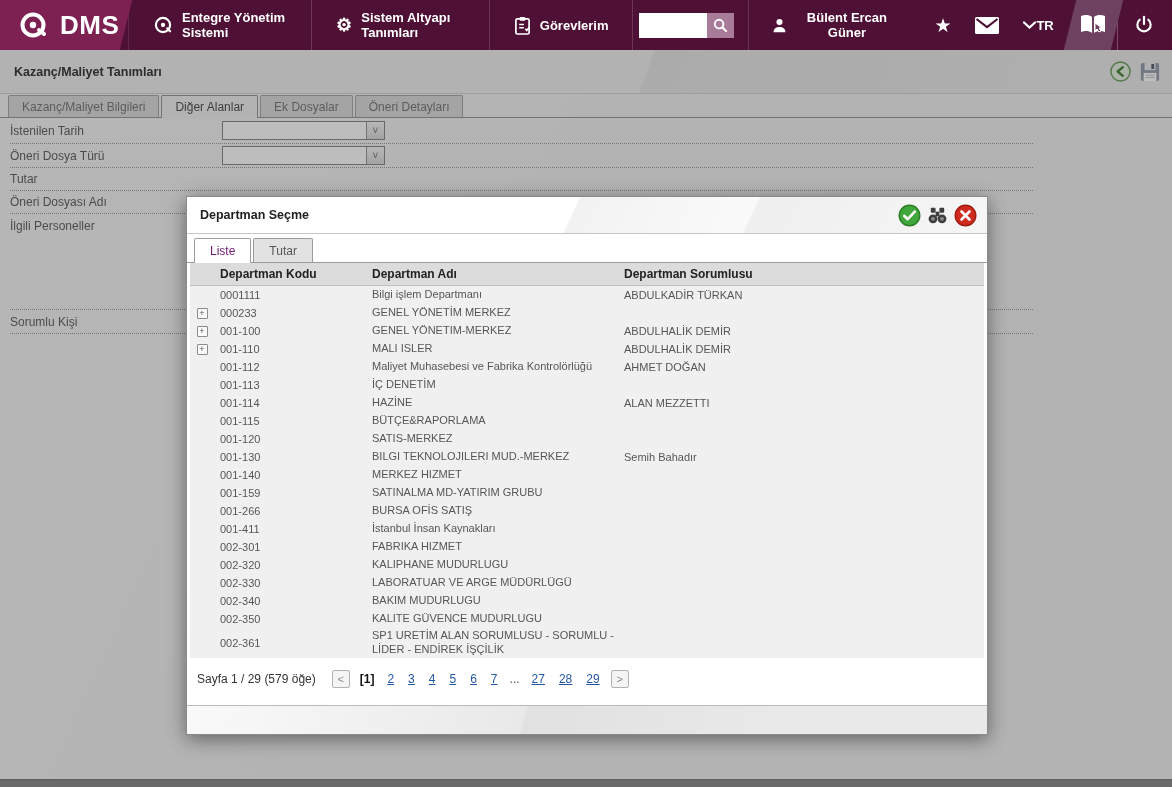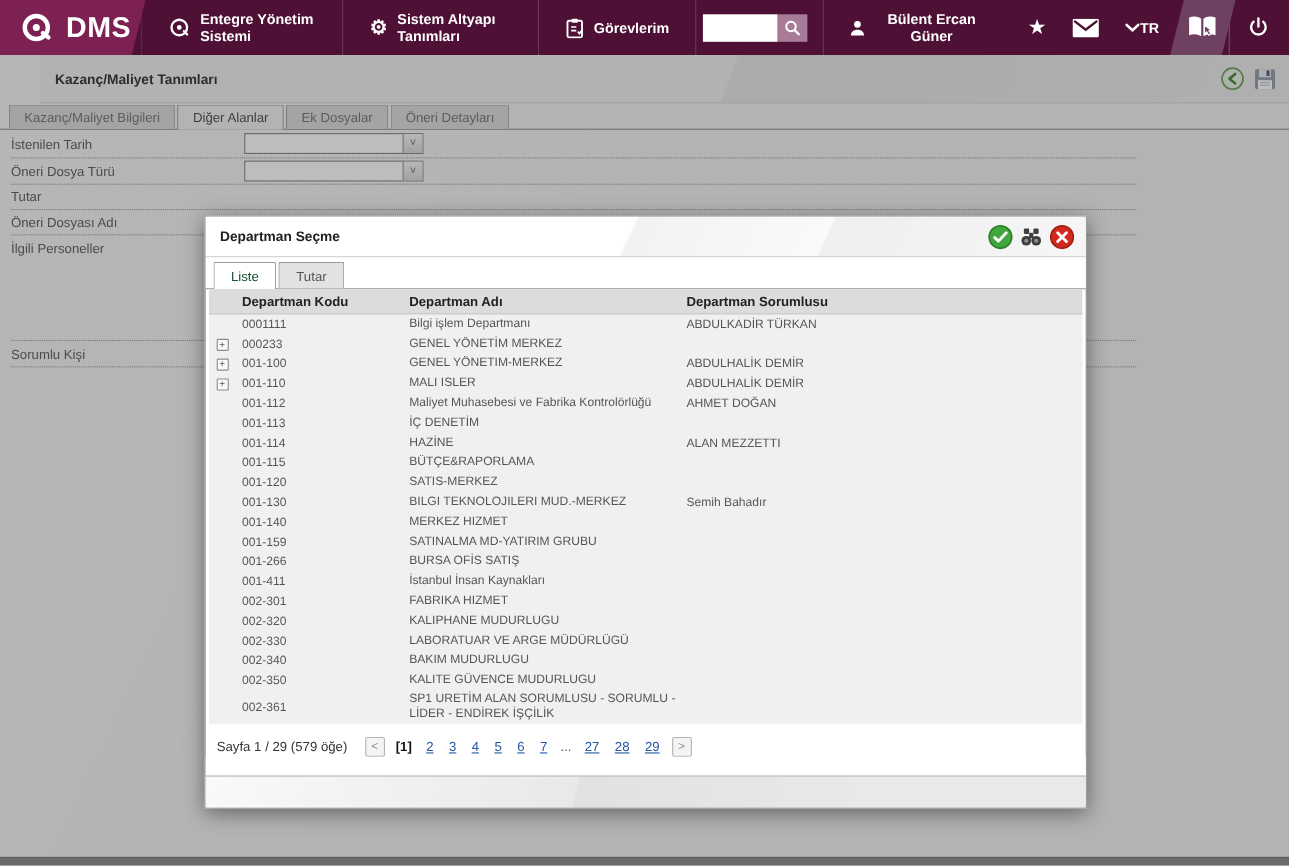--- a/index.html
+++ b/index.html
@@ -25,21 +25,21 @@
   .lang-zone { display:flex; align-items:center; gap:0; font-size:13px; font-weight:bold; }
   .help-block { position:relative; width:56px; align-self:stretch; display:flex; align-items:center; justify-content:center; }
   .help-block::before { content:""; position:absolute; inset:0; background:#6f4160; transform:skewX(-14deg); }
   .help-block svg { position:relative; }
   .power-zone { display:flex; align-items:center; padding:0 18px 0 16px; border-left:1px solid rgba(255,255,255,0.25); }
   .ico { display:inline-flex; align-items:center; justify-content:center; }
 
   
   .workarea { position:absolute; top:50px; left:0; right:0; bottom:0;
     background:linear-gradient(115deg, rgba(255,255,255,0.35) 0%, rgba(255,255,255,0) 45%), #f2f2f2; }
-  .pg-titlebar { position:relative; height:44px; background:linear-gradient(110deg,#f0f0f0 55%,#e7e7e7 55.3%,#ededed); display:flex; align-items:center; padding:0 14px; border-bottom:1px solid #d6d6d6;margin-left:36px; }
+  .pg-titlebar { position:relative; height:44px; background:linear-gradient(110deg,#f0f0f0 55%,#e7e7e7 55.3%,#ededed); display:flex; align-items:center; padding:0 14px; border-bottom:1px solid #d6d6d6; }
   .pg-title { font-size:12.5px; font-weight:bold; color:#3d3d3d; }
   .pg-title-icons { position:absolute; right:12px; top:11px; display:flex; gap:9px; }
   .pg-tabstrip { height:24px; display:flex; align-items:flex-end; gap:2px; padding-left:8px; border-bottom:1px solid #9a9a9a; }
   .pg-tab { padding:4px 13px 3px; font-size:12px; color:#7d7d7d; background:#dedede; border:1px solid #aaa; border-bottom:none; border-radius:2px 2px 0 0; cursor:pointer; }
   .pg-tab.active { background:#f2f2f2; color:#555; margin-bottom:-1px; padding-bottom:4px; border-color:#9a9a9a; }
   .form { padding:0 0 0 10px; }
   .form-row { width:1023px; display:flex; align-items:center; border-bottom:1px dotted #a0a0a0; }
   .form-label { width:212px; flex:none; font-size:12px; color:#666; }
   .combo { position:relative; width:163px; height:19px; background:#fff; border:1px solid #8d8d8d; }
   .combo-btn { position:absolute; right:0; top:0; bottom:0; width:18px; background:linear-gradient(#f8f8f8,#dcdcdc); border-left:1px solid #9a9a9a; color:#777; font-size:10px; line-height:17px; text-align:center; cursor:pointer; }
@@ -54,21 +54,21 @@
 
   
   .modal { position:absolute; left:186px; top:146px; width:802px; height:539px; z-index:10; background:#fff; border:1px solid #8a8a8a; box-shadow:0 4px 18px rgba(0,0,0,0.45); display:flex; flex-direction:column; }
   .modal-header { flex:none; height:37px; display:flex; align-items:center; padding:0 10px 0 13px; border-bottom:1px solid #c6c6c6;
     background:linear-gradient(115deg,#ffffff 48%,#f2f2f2 48.3%,#fafafa 70%,#efefef 70.3%,#f6f6f6); }
   .modal-title { font-size:12.5px; font-weight:bold; color:#222; }
   .modal-header-icons { margin-left:auto; display:flex; align-items:center; gap:5px; }
   .modal-header-icons .ico { cursor:pointer; }
   .modal-tabs { flex:none; height:29px; display:flex; align-items:flex-end; gap:2px; padding-left:7px; background:#fff; border-bottom:1px solid #9c9c9c; }
   .m-tab { padding:5px 15px 4px; font-size:12px; border:1px solid #9c9c9c; border-bottom:none; border-radius:2px 2px 0 0; color:#555; background:#e2e2e2; cursor:pointer; }
-  .m-tab.active { background:#fff; color:#14532d; margin-bottom:-1px; padding-bottom:5px; }
+  .m-tab.active { background:#fff; color:#701a75; margin-bottom:-1px; padding-bottom:5px; }
   .grid { padding:0 3px; }
   .grid-header { display:flex; align-items:center; height:23px; background:#dcdcdc; border-bottom:1px solid #c0c0c0; font-size:12px; font-weight:bold; color:#222; }
   .col-exp { width:24px; flex:none; display:flex; align-items:center; justify-content:center; }
   .col-code { width:158px; flex:none; padding-left:6px; }
   .col-name { width:252px; flex:none; }
   .col-owner { flex:1; }
   .grid-body { background:#f0f0f0; }
   .grid-row { display:flex; align-items:center; min-height:18px; font-size:11px; color:#565656; cursor:pointer; }
   .grid-row .col-name { line-height:1.25; padding:1px 6px 1px 0; }
   .expander { width:11px; height:11px; border:1px solid #8b8b8b; background:#fafafa; color:#555; font-size:9px; line-height:9px; text-align:center; border-radius:1px; }

